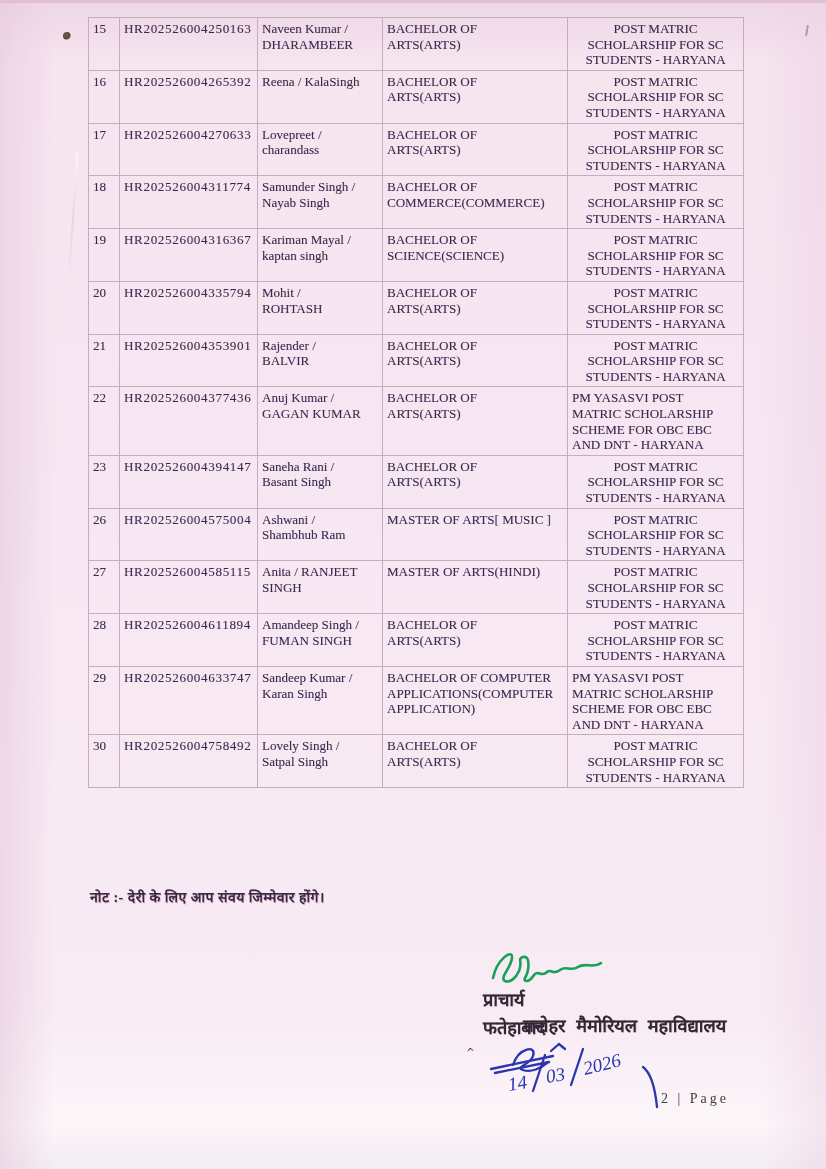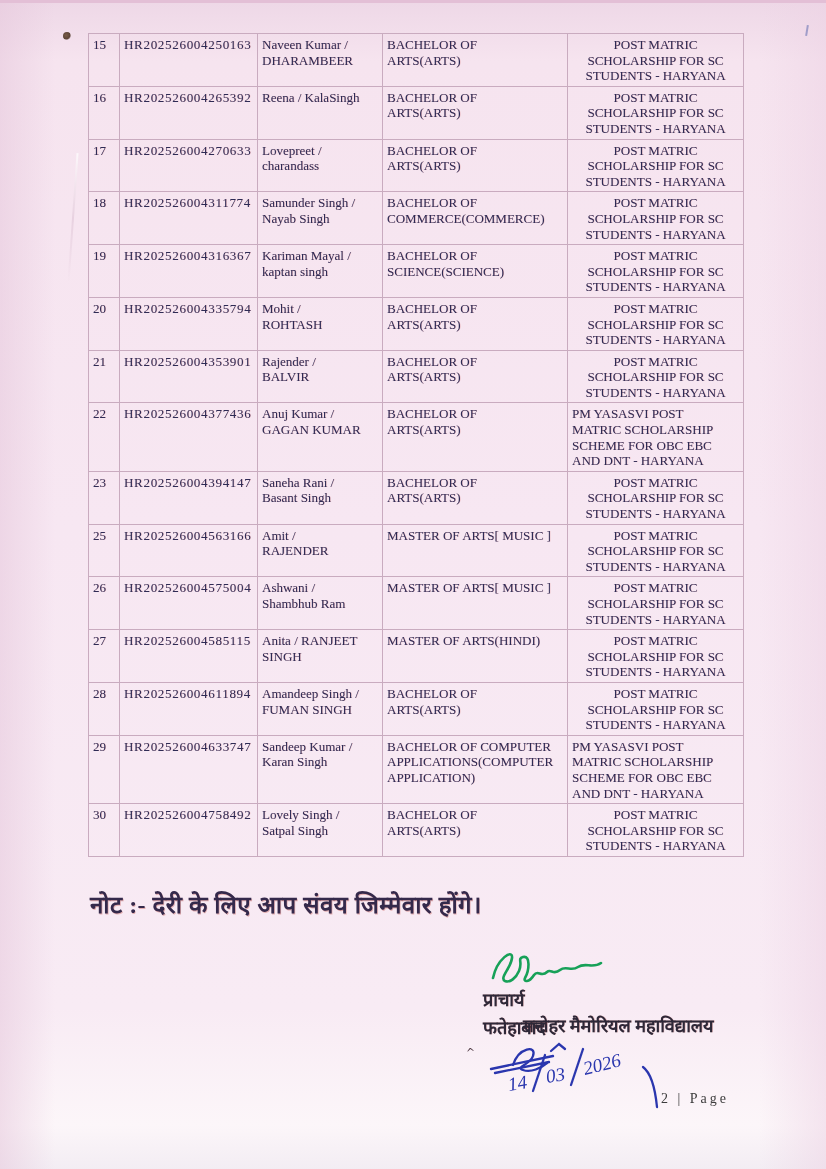--- a/index.html
+++ b/index.html
@@ -8,48 +8,48 @@
     background:linear-gradient(180deg,#eed8e7 0%,#f6e4ef 5%,#f7e7f2 45%,#f8ebf4 86%,#fcf6f9 96%,#f2ecf3 100%);
     font-family:"Liberation Serif",serif;
     border-top:3px solid #e3bfd6;
   }
   .page::before{
     content:"";position:absolute;inset:0;pointer-events:none;
     background:linear-gradient(90deg,rgba(230,200,220,.55) 0,rgba(230,200,220,0) 55px,rgba(0,0,0,0) 760px,rgba(236,210,228,.5) 100%);
   }
   
   table.roster{
-    position:absolute;left:88px;top:30px;width:655px;
+    position:absolute;left:88px;top:14px;width:655px;
     border-collapse:collapse;table-layout:fixed;
   }
   table.roster td{
     border:1px solid #c9abbf;vertical-align:top;
     font-size:13px;line-height:15.6px;color:#2e2b55;
     padding:3px 4px 2px;white-space:pre-line;
     text-shadow:.5px .4px 0 rgba(200,70,60,.28);
     overflow:hidden;
   }
   td.c-sr{padding-left:7px;color:#322e58;}
   td.c-id{letter-spacing:.7px;color:#3c3457;}
   td.c-name{padding-left:6px;}
   td.c-course{padding-left:6px;}
   td.c-scheme{text-align:center;padding-left:3px;padding-right:3px;margin-left:37px;}
   
   .note{
     position:absolute;left:90px;top:884px;
     font-family:"Liberation Serif","DejaVu Sans",serif;
-    font-size:24px;font-weight:bold;color:#34294b;
+    font-size:14px;font-weight:bold;color:#34294b;
     text-shadow:.7px .5px 0 rgba(190,60,50,.35);
     letter-spacing:.5px;
   }
   
   .sig-ink{position:absolute;left:483px;top:942px;}
   .sig-line{
     position:absolute;left:483px;
-    font-family:Liberation Serif, serif;
+    font-family:Liberation Mono, monospace;
     font-size:18px;font-weight:bold;color:#2e2838;
     text-shadow:.6px .4px 0 rgba(185,60,50,.3);
     white-space:nowrap;
   }
   .sig-designation{top:984px;}
   .sig-college{top:1010px;margin-left:40px;}
   .sig-city{top:1012px;}
   .caret-mark{
     position:absolute;left:466px;top:1043px;font-size:11px;color:#55404a;
     transform:rotate(-6deg);font-family:"DejaVu Sans",sans-serif;
@@ -197,30 +197,20 @@
           <td class="c-name">Saneha Rani /
 Basant Singh</td>
           <td class="c-course">BACHELOR OF
 ARTS(ARTS)</td>
           <td class="c-scheme">POST MATRIC
 SCHOLARSHIP FOR SC
 STUDENTS - HARYANA</td>
         </tr>
 
 
-        <tr>
-          <td class="c-sr">25</td>
-          <td class="c-id">HR202526004563166</td>
-          <td class="c-name">Amit /
-RAJENDER</td>
-          <td class="c-course">MASTER OF ARTS[ MUSIC ]</td>
-          <td class="c-scheme">POST MATRIC
-SCHOLARSHIP FOR SC
-STUDENTS - HARYANA</td>
-        </tr>
 
         <tr>
           <td class="c-sr">26</td>
           <td class="c-id">HR202526004575004</td>
           <td class="c-name">Ashwani /
 Shambhub Ram</td>
           <td class="c-course">MASTER OF ARTS[ MUSIC ]</td>
           <td class="c-scheme">POST MATRIC
 SCHOLARSHIP FOR SC
 STUDENTS - HARYANA</td>

